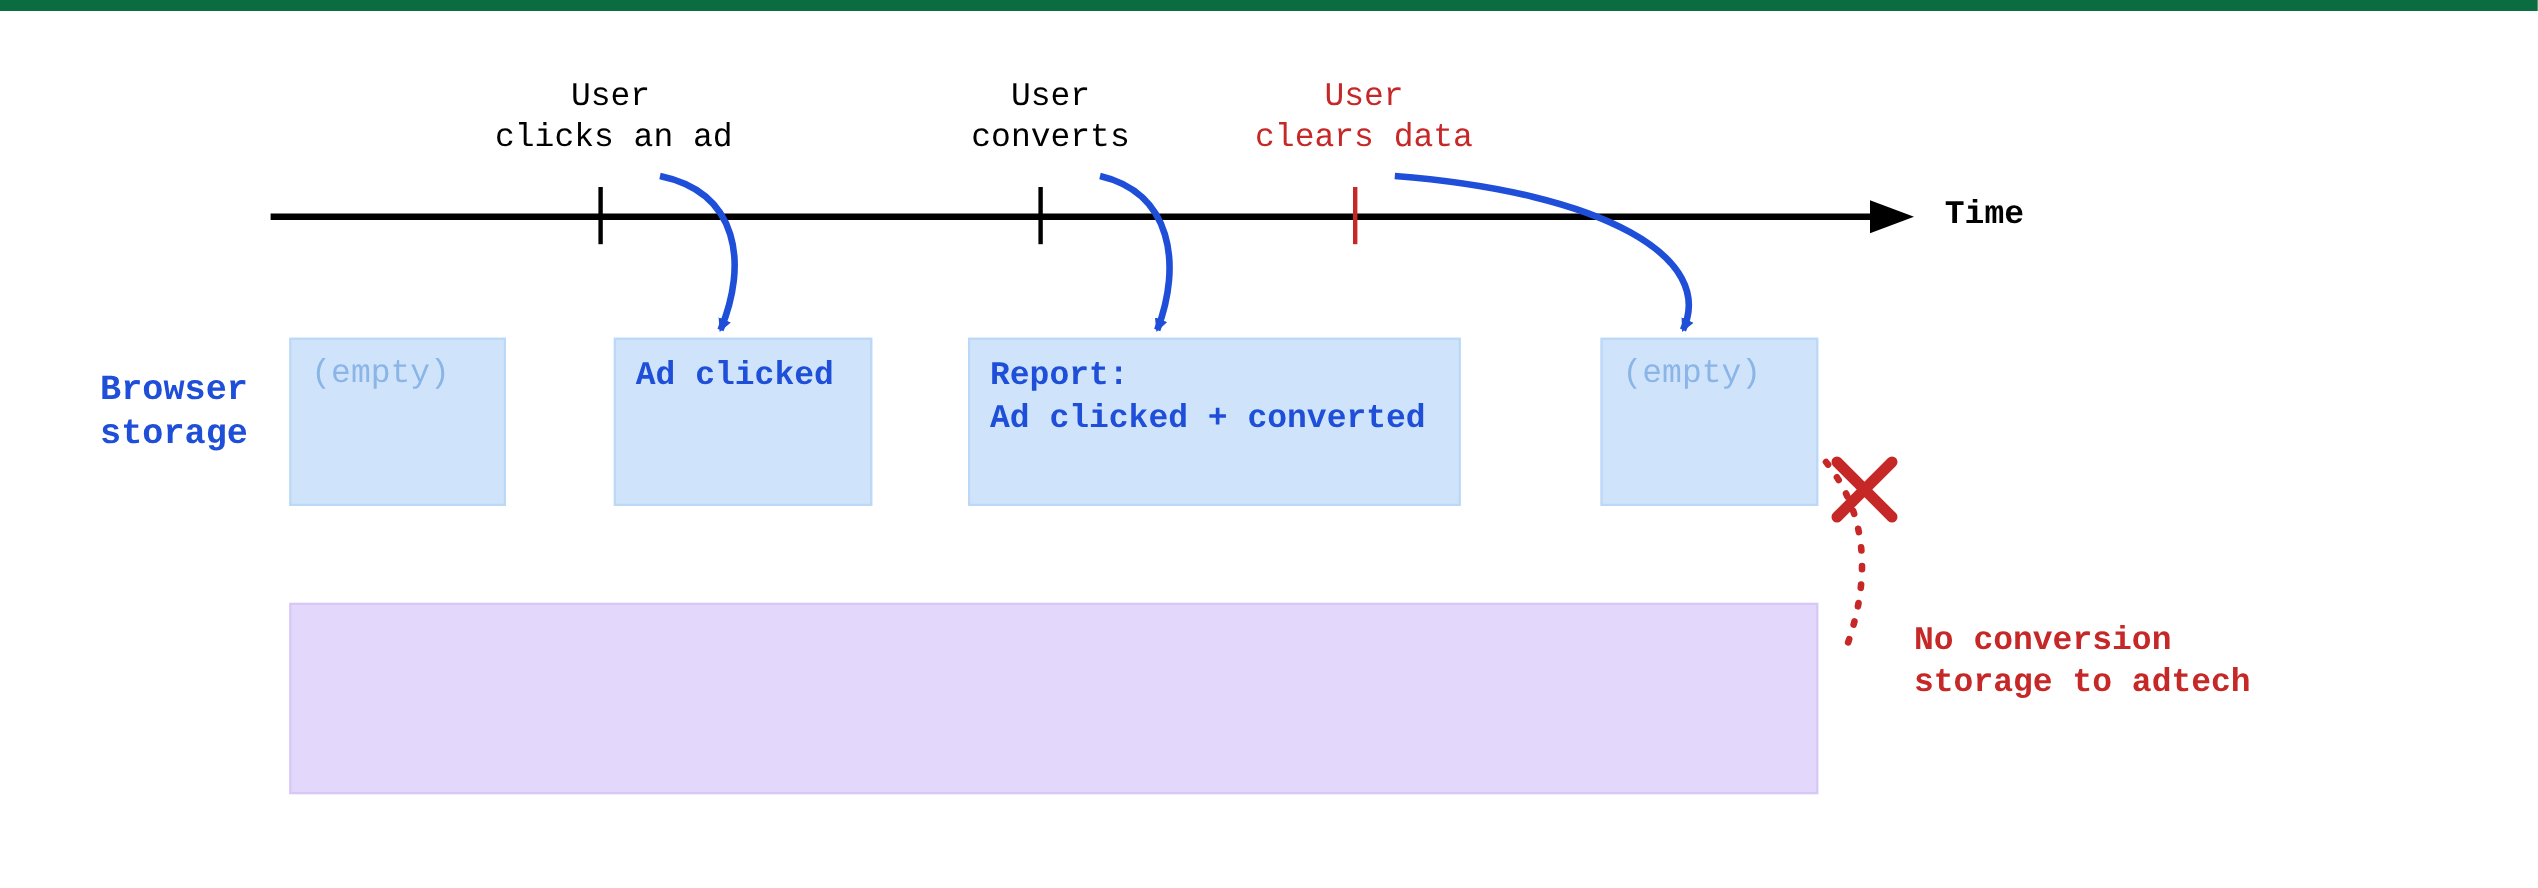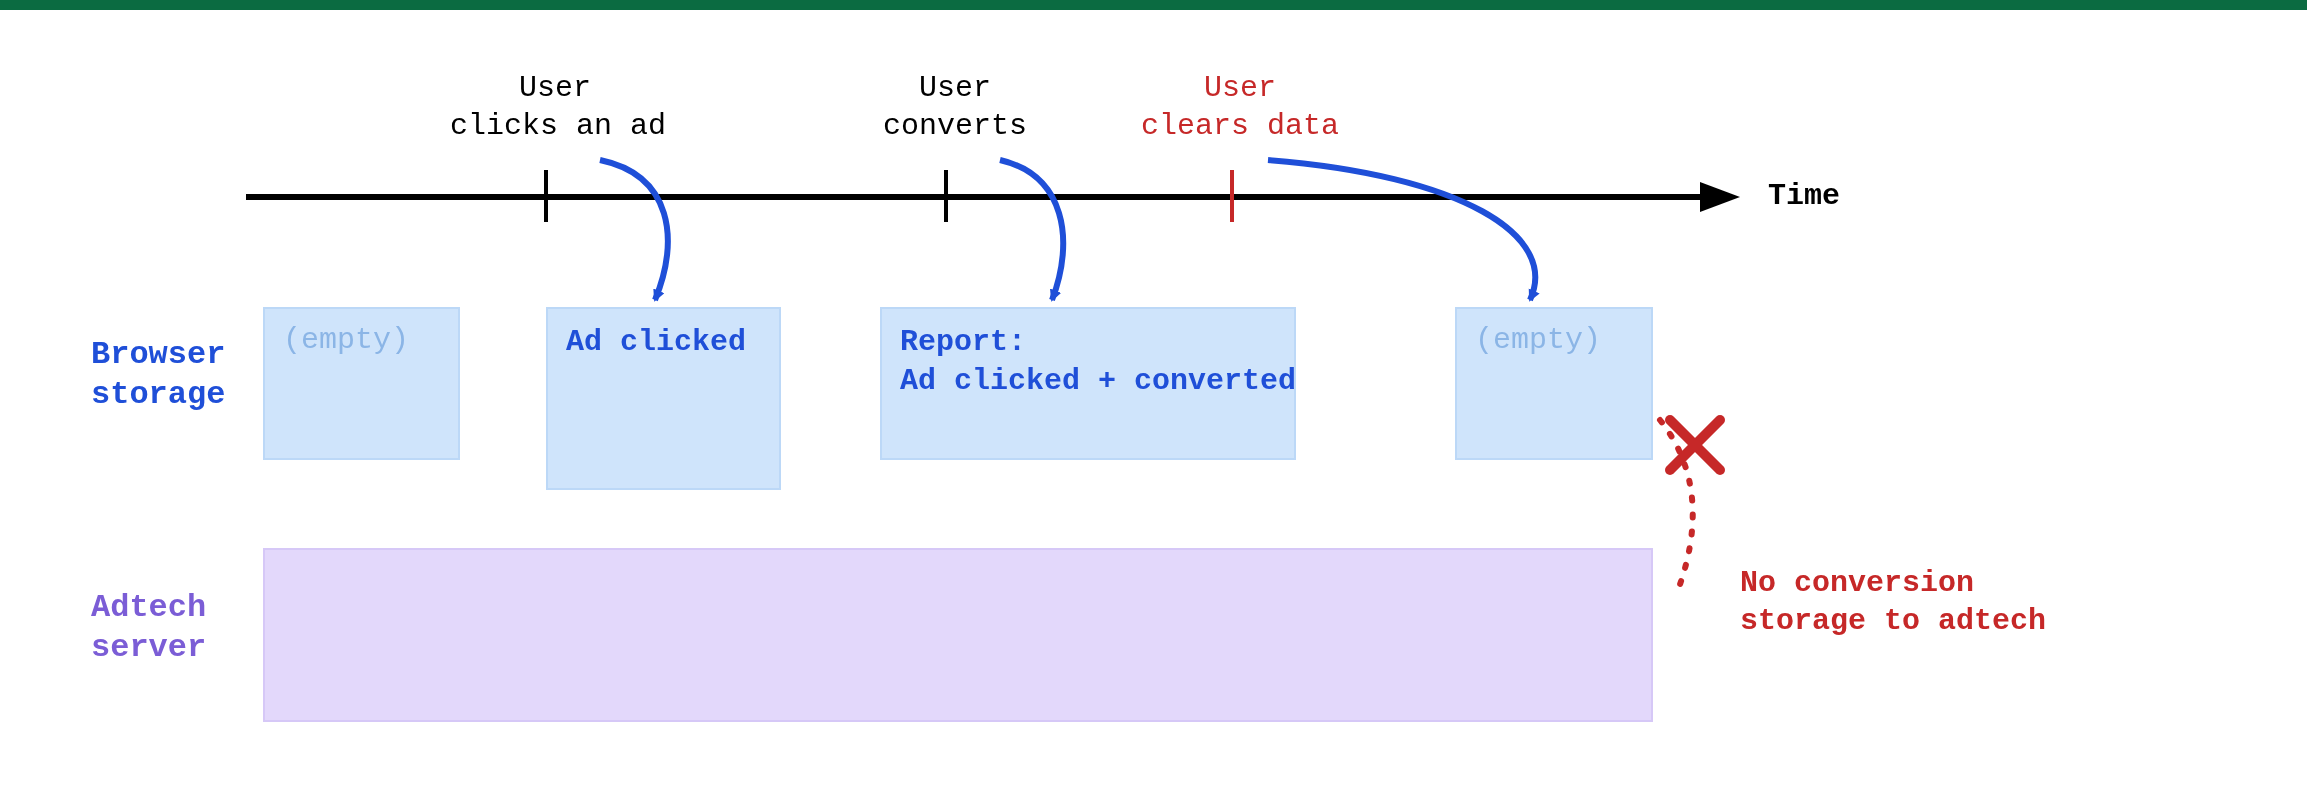--- a/index.html
+++ b/index.html
@@ -95,32 +95,30 @@
 
   <div class="label evt" style="left:450px;top:70px;width:210px;">User
 clicks an ad</div>
   <div class="label evt" style="left:870px;top:70px;width:170px;">User
 converts</div>
   <div class="label evt red" style="left:1130px;top:70px;width:220px;">User
 clears data</div>
 
   <div class="label sidelabel blue" style="left:91px;top:335px;">Browser
 storage</div>
-  <div class="label sidelabel purple" style="left:91px;top:588px;">Adtech
-server</div>
 
   <div class="store-box" style="left:263px;top:307px;width:197px;height:153px;">
     <div class="empty">(empty)</div>
   </div>
 
-  <div class="store-box" style="left:546px;top:307px;width:235px;height:183px;">
+  <div class="store-box" style="left:558px;top:307px;width:235px;height:153px;">
     <div class="primary">Ad clicked</div>
   </div>
 
-  <div class="store-box" style="left:880px;top:307px;width:416px;height:153px;">
+  <div class="store-box" style="left:880px;top:307px;width:448px;height:153px;">
     <div class="primary">Report:
 Ad clicked + converted</div>
   </div>
 
   <div class="store-box" style="left:1455px;top:307px;width:198px;height:153px;">
     <div class="empty">(empty)</div>
   </div>
 
   <div class="server-box" style="left:263px;top:548px;width:1390px;height:174px;"></div>
 

